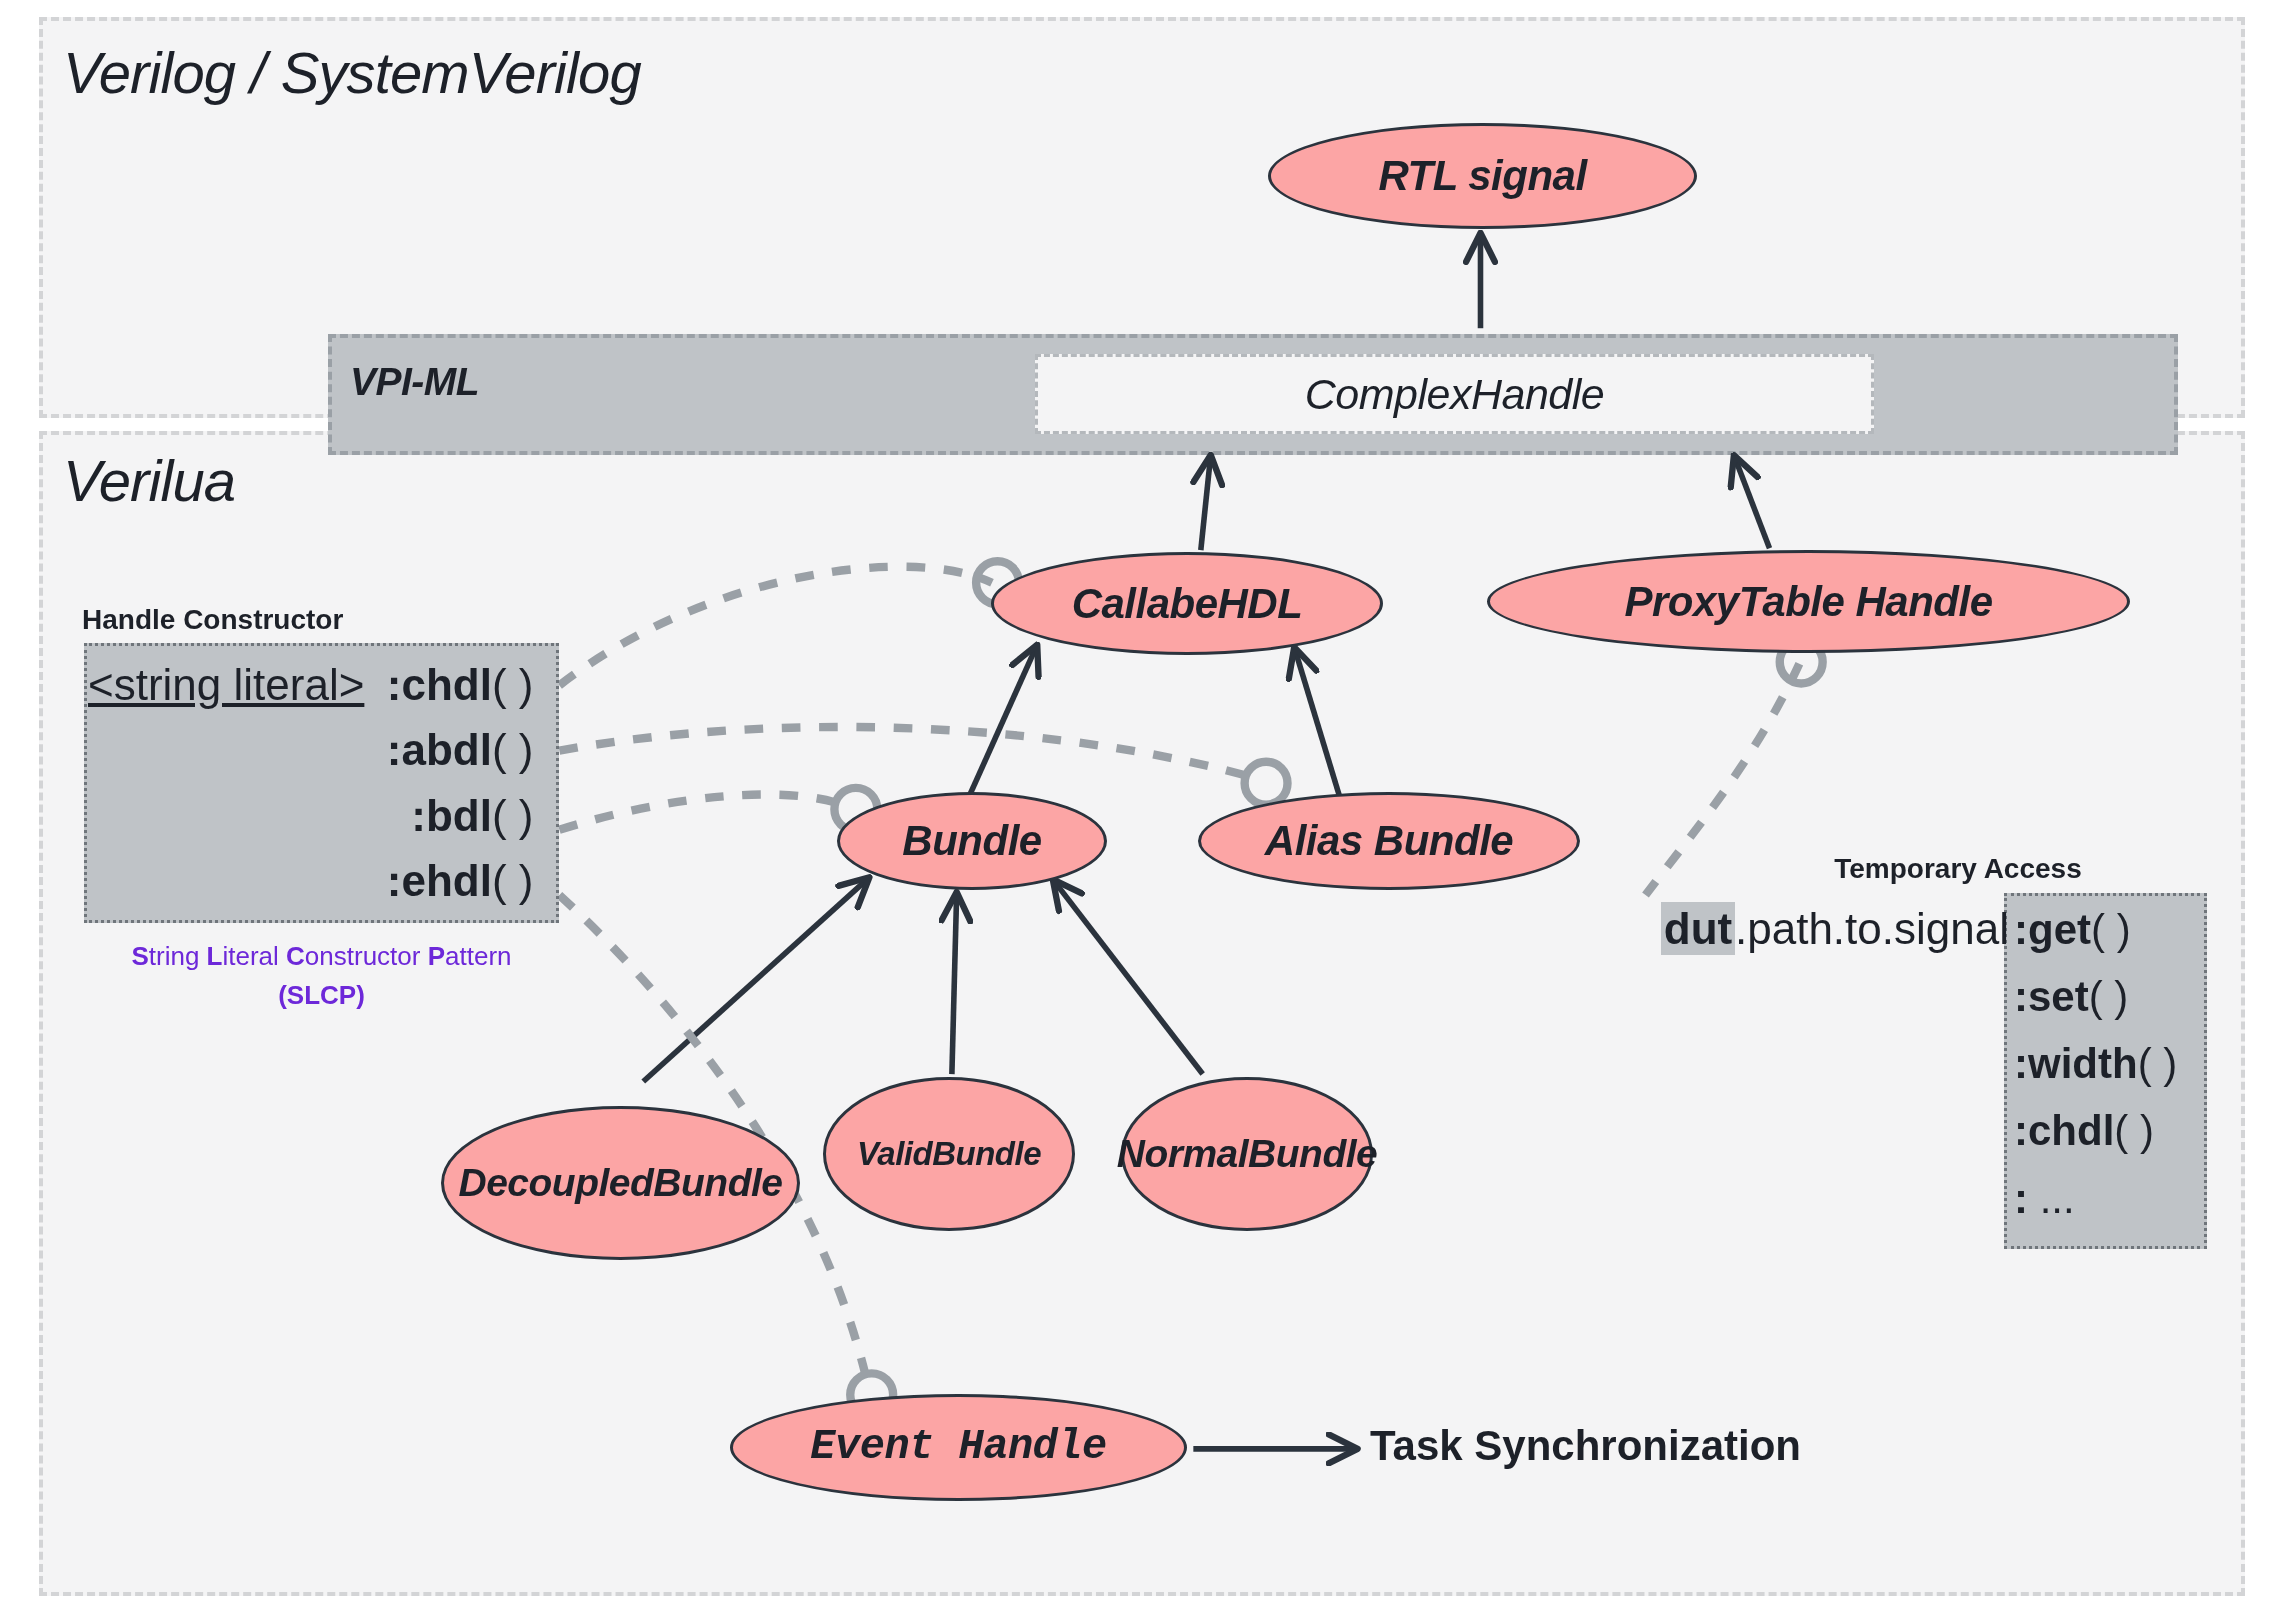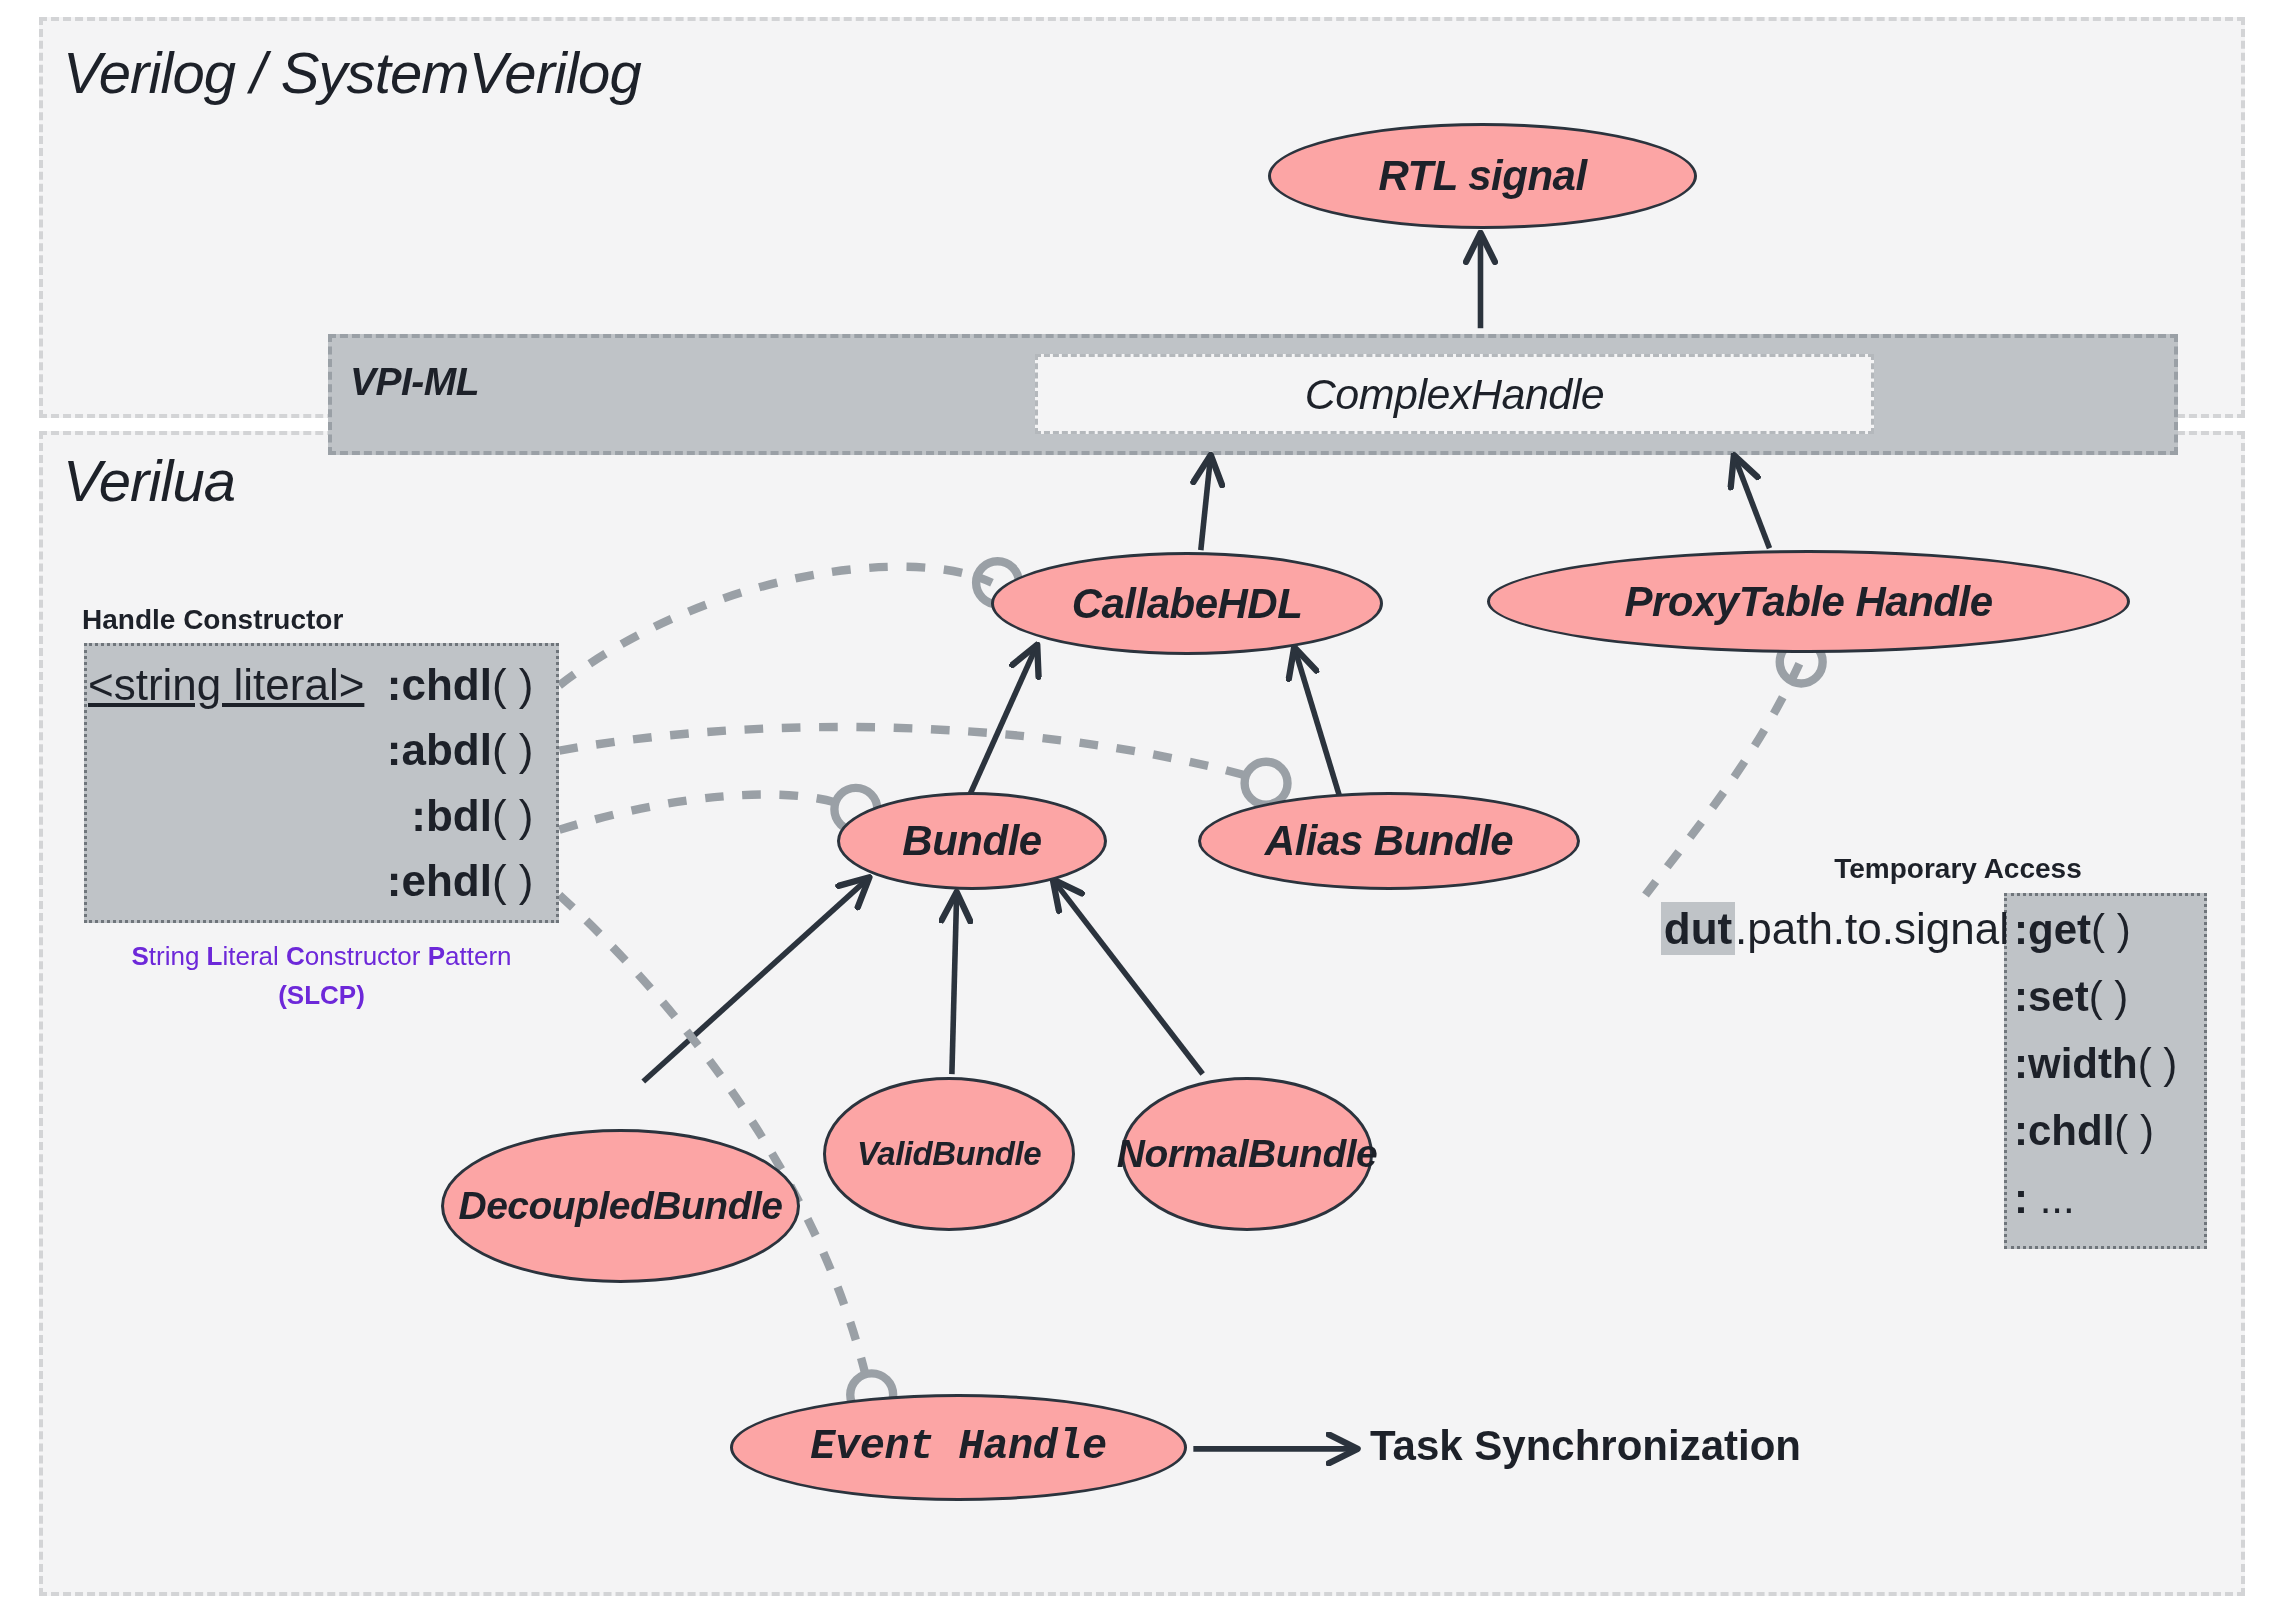--- a/index.html
+++ b/index.html
@@ -30,21 +30,21 @@
   .node{position:absolute;background:#fca5a5;border:3.7px solid #2b333d;border-radius:50%;
     display:flex;align-items:center;justify-content:center;text-align:center;
     font-style:italic;font-weight:bold;color:#1d2129;line-height:1.12;
     box-sizing:border-box;letter-spacing:-0.5px;}
 
   #n-rtl      {left:1268px;top:123px;width:429px;height:106px;font-size:42px;}
   #n-callable {left:991px;top:552px;width:392px;height:103px;font-size:42px;}
   #n-proxy    {left:1487px;top:550px;width:643px;height:103px;font-size:42px;}
   #n-bundle   {left:837px;top:792px;width:270px;height:98px;font-size:42px;}
   #n-alias    {left:1198px;top:792px;width:382px;height:98px;font-size:42px;}
-  #n-decoupled{left:441px;top:1129px;width:359px;height:154px;font-size:39px;}
+  #n-decoupled{left:441px;top:1106px;width:359px;height:154px;font-size:39px;}
   #n-valid    {left:823px;top:1077px;width:252px;height:154px;font-size:33px;}
   #n-normal   {left:1121px;top:1077px;width:252px;height:154px;font-size:39px;}
   #n-event    {left:730px;top:1394px;width:457px;height:107px;font-size:42px;font-family:Liberation Mono, monospace;}
 
   
   #hc-title{position:absolute;left:82px;top:604px;font-size:28px;font-weight:bold;color:#1d2129;white-space:nowrap;}
   #hc-box{position:absolute;left:84px;top:643px;width:475px;height:280px;
     background:#bfc3c7;border:3.7px dotted #6f757b;box-sizing:border-box;}
   #hc-row0{position:absolute;left:88px;top:660px;width:466px;display:flex;align-items:baseline;justify-content:flex-start;}
   .hc-lit{font-size:44px;color:#1d2129;text-decoration:underline;white-space:nowrap;}

